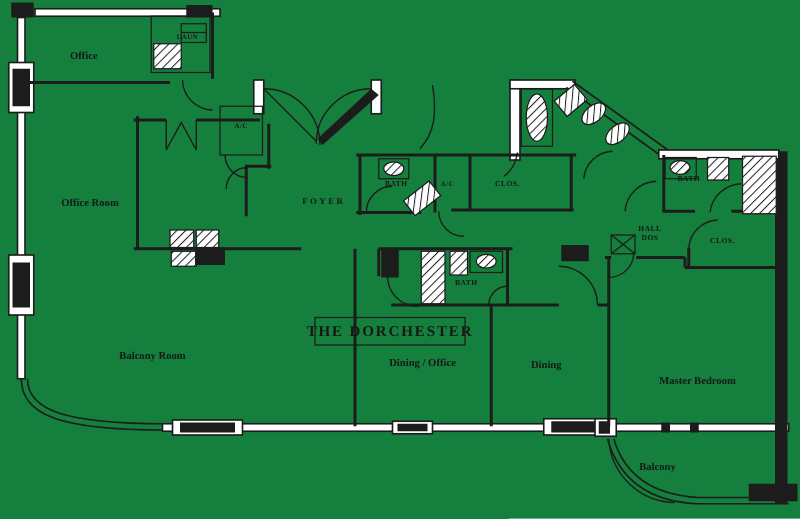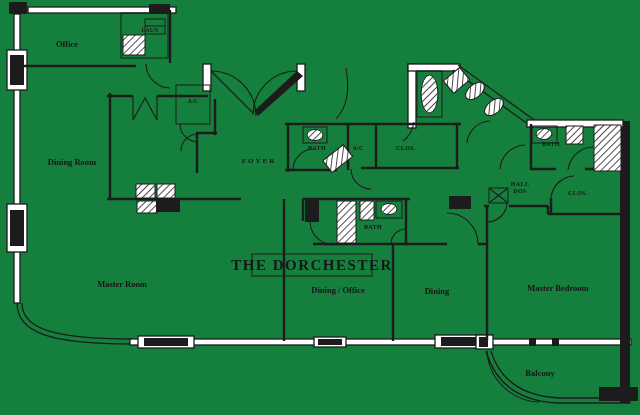--- a/index.html
+++ b/index.html
@@ -3,21 +3,21 @@
 <meta charset="utf-8">
 <style>
   html,body{margin:0;padding:0;background:#ffffff}
   .plan{position:relative;width:640px;height:415px;background:#15803d;
         font-family:Liberation Serif, serif;overflow:hidden}
   .plan svg{position:absolute;left:0;top:0}
   .lbl{position:absolute;transform:translate(-50%,-50%);white-space:nowrap;color:#161616}
   .rl{font-size:8.5px;font-weight:700}
   .sl{font-size:6px;font-weight:700;letter-spacing:.4px}
   .foyerl{font-size:7px;font-weight:700;letter-spacing:2px}
-  .tl{font-size:15px;font-weight:600;letter-spacing:1.5px}
+  .tl{font-size:12px;font-weight:600;letter-spacing:1.5px}
   .hall{text-align:center;line-height:7px}
   .dw{fill:#fff;stroke:#1c1c1c;stroke-width:1.3}
   .ink{fill:#1c1c1c;stroke:none}
   .iw{stroke:#1c1c1c;stroke-width:2.4;fill:none}
   .tw{stroke:#1c1c1c;stroke-width:1.3;fill:none}
   .arc{stroke:#1c1c1c;stroke-width:1.1;fill:none}
   .fxo{stroke:#1c1c1c;stroke-width:1;fill:none}
   .fxh{stroke:#1c1c1c;stroke-width:1;fill:url(#h45)}
 </style>
 </head>
@@ -162,32 +162,32 @@
     <rect class="fxo" x="376" y="201" width="26" height="17"></rect>
     <ellipse class="fxh" cx="389" cy="209" rx="8" ry="5.5"></ellipse>
     <rect class="ink" x="305" y="200" width="14" height="22"></rect>
     <rect class="ink" x="449" y="196" width="22" height="13"></rect>
     <rect class="fxo" x="252" y="254" width="120" height="22" stroke-width="1.8"></rect>
   </g>
 </svg>
 
   <div class="lbl rl" style="left:67px;top:44px">Office</div>
   <div class="lbl sl" style="left:150px;top:30px;font-size:5.5px">LAUN</div>
-  <div class="lbl rl" style="left:72px;top:162px">Dining Room</div>
+  <div class="lbl rl" style="left:72px;top:162px">Office Room</div>
   <div class="lbl sl" style="left:193px;top:101px;font-size:5.5px">A/C</div>
   <div class="lbl foyerl" style="left:259px;top:161px">FOYER</div>
   <div class="lbl sl" style="left:317px;top:148px">BATH</div>
   <div class="lbl sl" style="left:358px;top:148px;font-size:5.5px">A/C</div>
   <div class="lbl sl" style="left:406px;top:148px">CLOS.</div>
   <div class="lbl sl" style="left:551px;top:144px">BATH</div>
   <div class="lbl sl hall" style="left:520px;top:188px">
     <span>HALL</span><br>
     <span>DOS</span>
   </div>
   <div class="lbl sl" style="left:578px;top:193px">CLOS.</div>
   <div class="lbl sl" style="left:373px;top:227px">BATH</div>
   <div class="lbl tl" style="left:312px;top:265px">THE DORCHESTER</div>
-  <div class="lbl rl" style="left:122px;top:284px">Master Room</div>
+  <div class="lbl rl" style="left:122px;top:284px">Balcony Room</div>
   <div class="lbl rl" style="left:338px;top:290px">Dining / Office</div>
   <div class="lbl rl" style="left:437px;top:291px">Dining</div>
-  <div class="lbl rl" style="left:558px;top:288px">Master Bedroom</div>
-  <div class="lbl rl" style="left:540px;top:373px">Balcony</div>
+  <div class="lbl rl" style="left:558px;top:304px">Master Bedroom</div>
+  <div class="lbl rl" style="left:526px;top:373px">Balcony</div>
 </div>
 
 </body></html>

